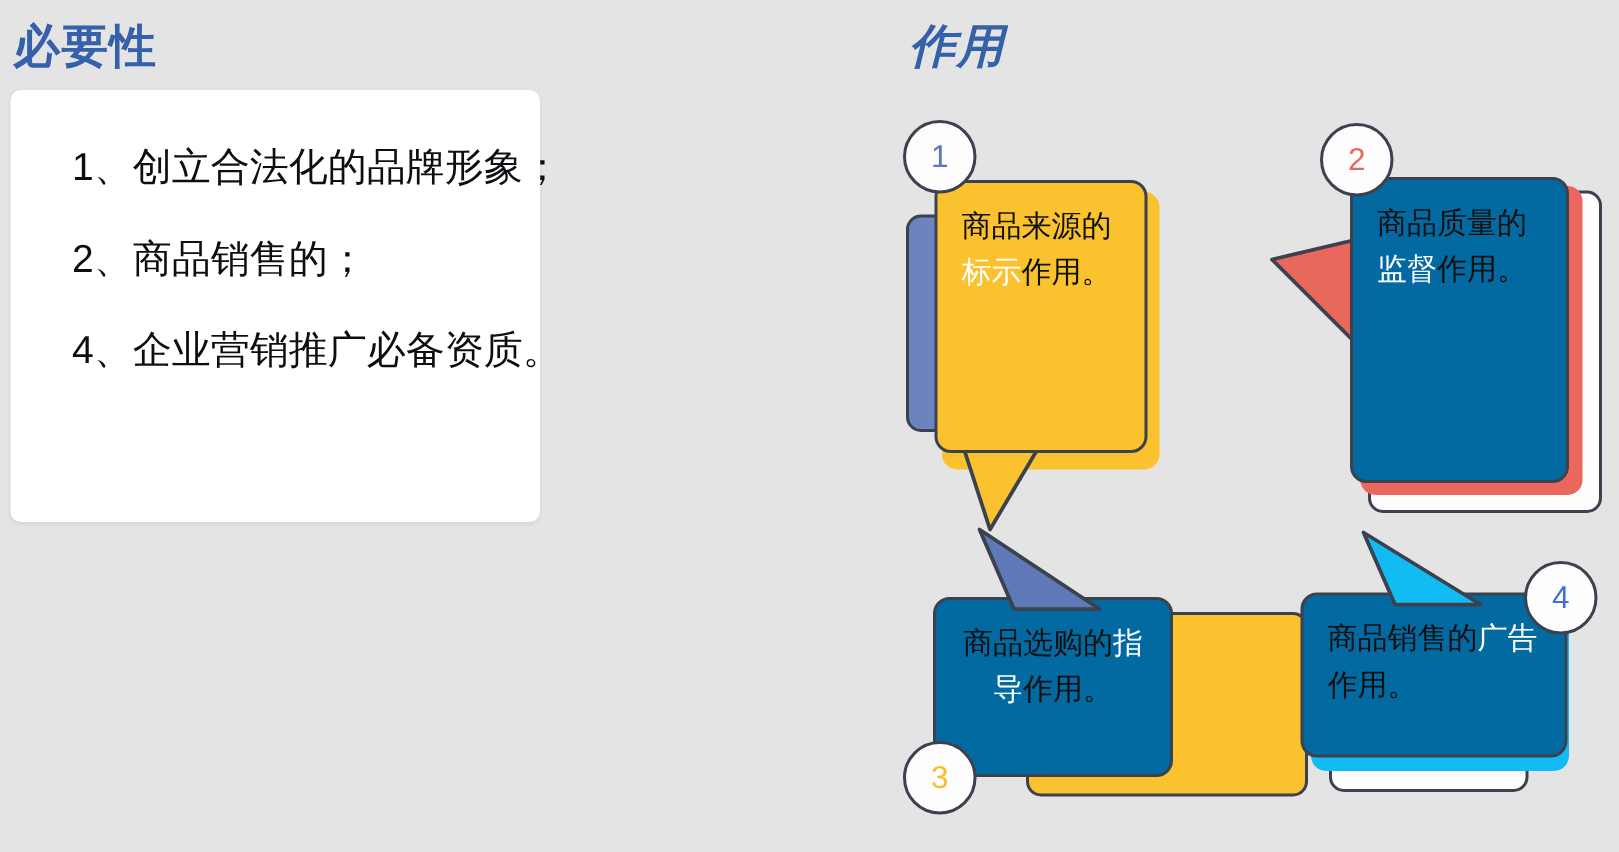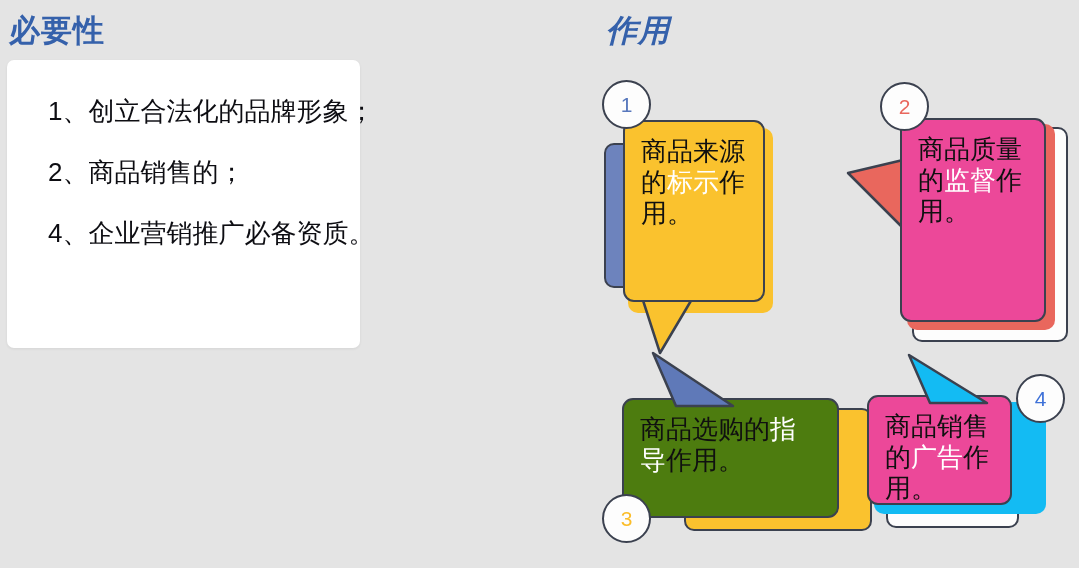--- a/index.html
+++ b/index.html
@@ -60,21 +60,21 @@
   .bubble {
     position:absolute;
     border:2.5px solid #3b414f;
     border-radius:11px;
     z-index:3;
   }
   .bubble-text {
     position:absolute;
     left:0; right:0; top:0;
     padding:14px 16px 0 16px;
-    font-size:26px;
+    font-size:20px;
     line-height:31px;
     color:#101010;
     word-break:break-all;
   }
   .hl { color:#ffffff; }
 
   
   .tail { position:absolute; z-index:2; overflow:visible; }
   .tail-top { z-index:4; }
 
@@ -114,49 +114,50 @@
   #c2-plate-white {
     left:72px; top:47px; width:156px; height:215px;
     background:#fdfdfd; border:2.5px solid #3b414f;
   }
   #c2-plate-shadow {
     left:67px; top:44px; width:148px; height:206px;
     background:#e9675d;
   }
   #c2-bubble {
     left:60px; top:38px; width:146px; height:204px;
-    background:#ec4899;
+    background:#0369a1;
   }
   #c2-badge { left:40px; top:2px; color:#e9675d; }
 
   
   #callout-3 { left:600px; top:348px; width:250px; height:220px; }
   #c3-plate-shadow {
     left:84px; top:60px; width:188px; height:123px;
     background:#fac22e; border:2.5px solid #3b414f;
   }
   #c3-bubble {
-    left:22px; top:50px; width:217px; height:120px;
-    background:#4d7c0f;
+    left:22px; top:50px; width:160px; height:120px;
+    background:#0369a1;
+    text-align:center;
   }
   #c3-badge { left:2px; top:146px; color:#fbbd2a; }
 
   
   #callout-4 { left:850px; top:355px; width:229px; height:200px; }
   #c4-plate-white {
     left:36px; top:62px; width:133px; height:111px;
     background:#fdfdfd; border:2.5px solid #3b414f;
   }
   #c4-plate-shadow {
     left:24px; top:47px; width:172px; height:112px;
     background:#13bbf3;
   }
   #c4-bubble {
-    left:17px; top:40px; width:145px; height:110px;
-    background:#ec4899;
+    left:17px; top:40px; width:178px; height:110px;
+    background:#0369a1;
   }
   #c4-badge { left:166px; top:19px; color:#3f72d8; }
 </style>
 </head>
 <body>
 
 <div id="heading-left" class="heading">必要性</div>
 <div id="heading-right" class="heading">作用</div>
 
 <div id="necessity-card"></div>

